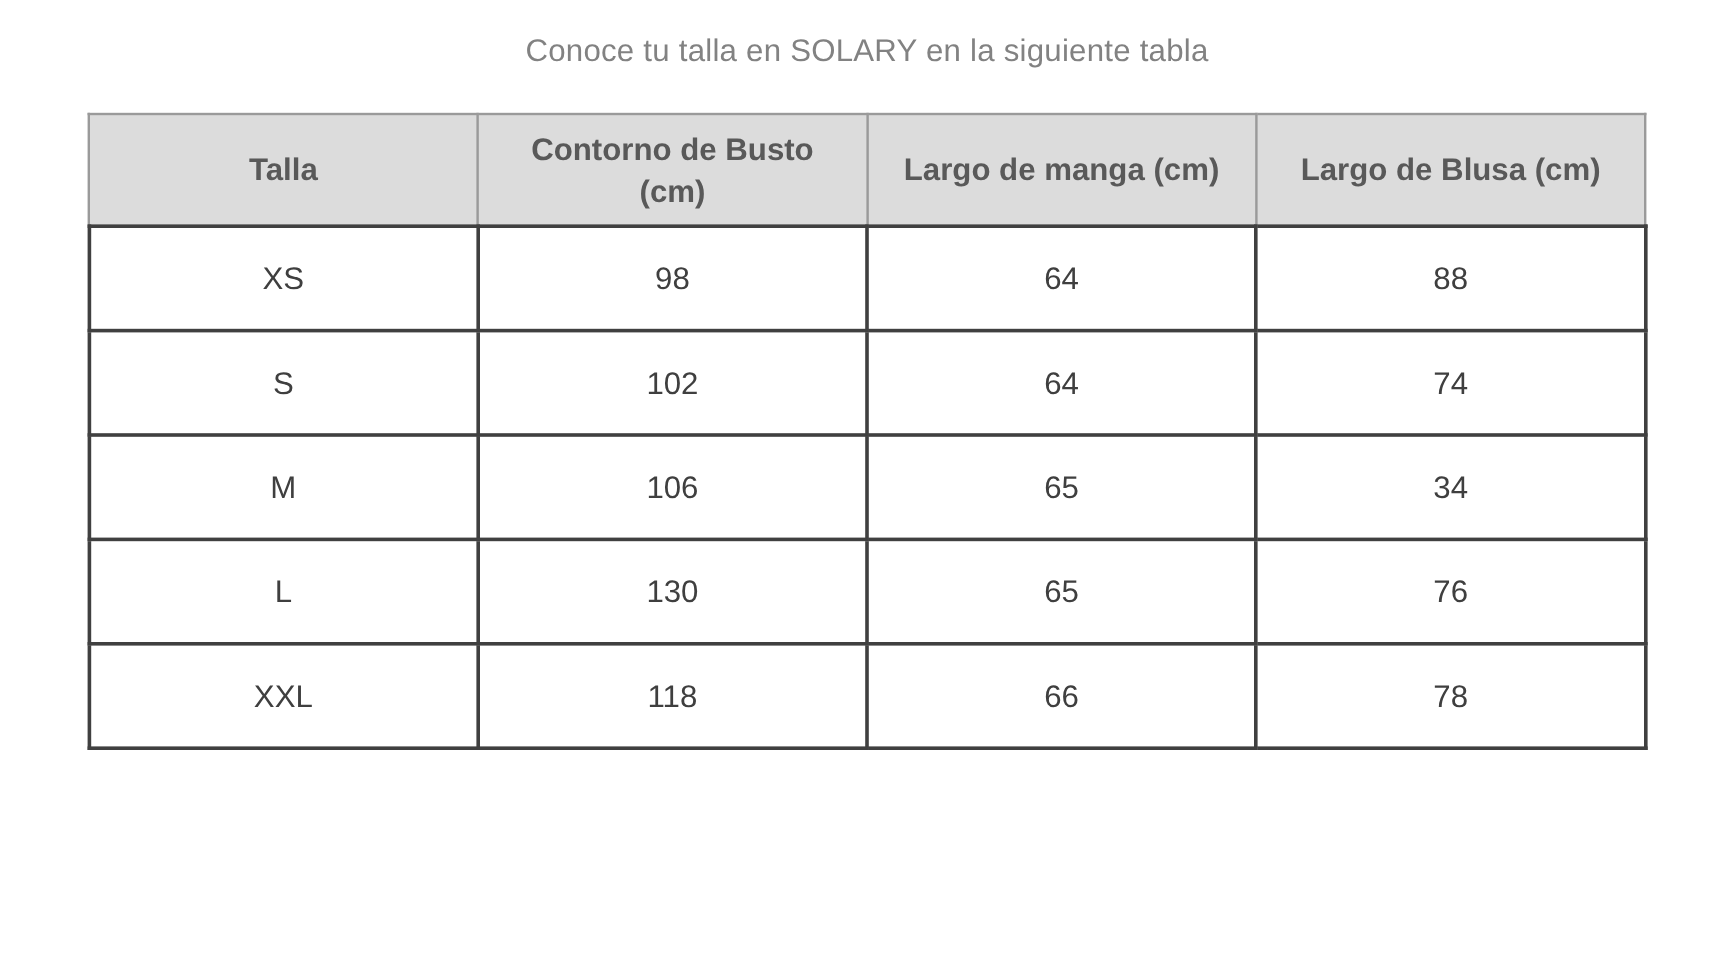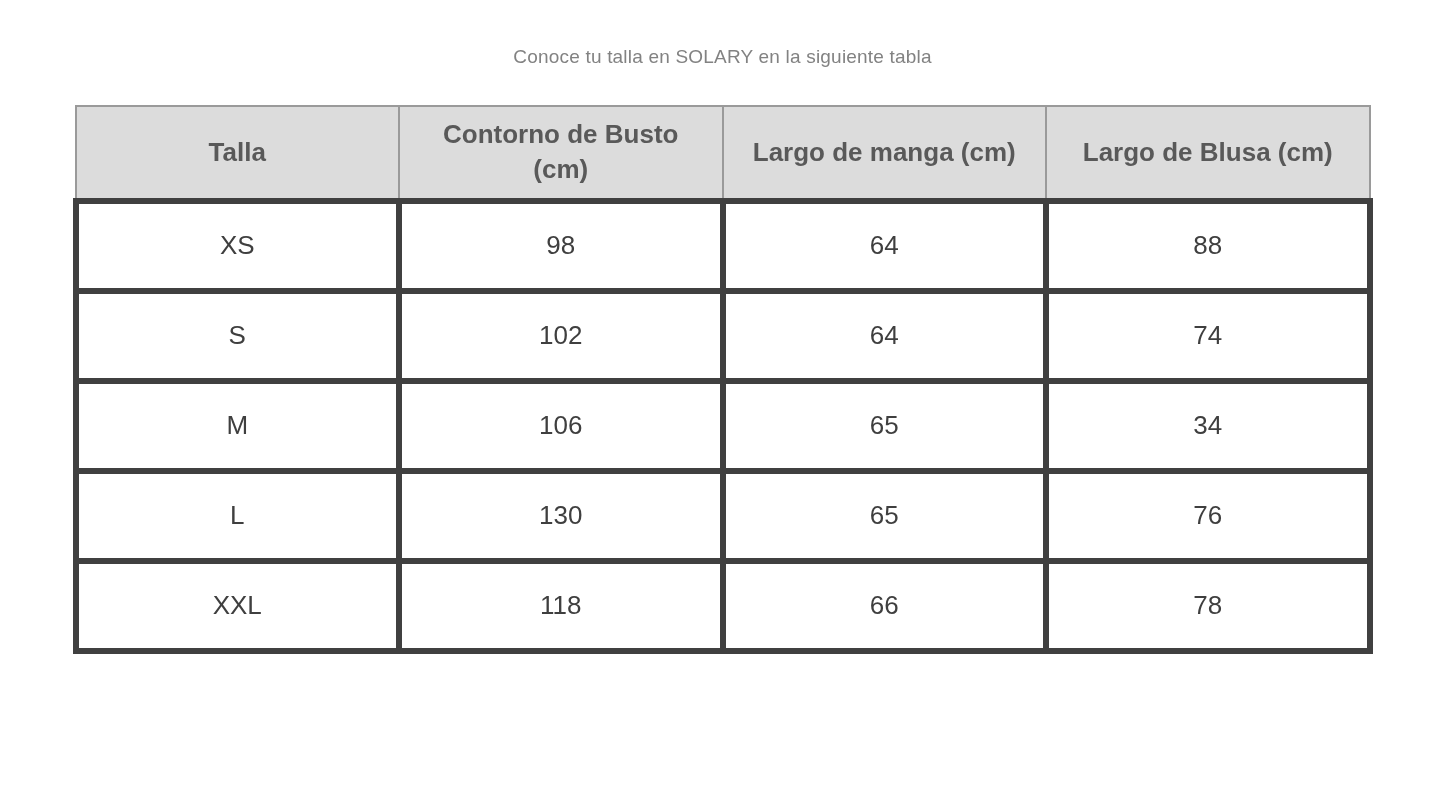--- a/index.html
+++ b/index.html
@@ -9,23 +9,23 @@
     font-family: "Liberation Sans", sans-serif;
   }
   .page {
     position: relative;
     width: 1445px;
     height: 799px;
     background: #ffffff;
     overflow: hidden;
   }
   .page-title {
-    margin-top: 46px;
+    margin-top: 27px;
     text-align: center;
-    font-size: 19px;
+    font-size: 26px;
     line-height: 1.2;
     color: #828282;
     letter-spacing: 0.2px;
   }
   table.size-table {
     border-collapse: collapse;
     table-layout: fixed;
     width: 1300px;
     margin: 36px auto 0 auto;
   }
@@ -37,21 +37,21 @@
     font-size: 26px;
     font-weight: bold;
     color: #595959;
     text-align: center;
     vertical-align: middle;
     line-height: 1.35;
     padding: 0 6px;
   }
   table.size-table td {
     background: #ffffff;
-    border: 6px solid #404040;
+    border: 3px solid #404040;
     height: 84px;
     font-size: 26px;
     font-weight: normal;
     color: #3f3f3f;
     text-align: center;
     vertical-align: middle;
     padding: 0 6px;
   }
   .th-label { display: inline-block; }
   .th-label.narrow { max-width: 272px; text-align: center; }

